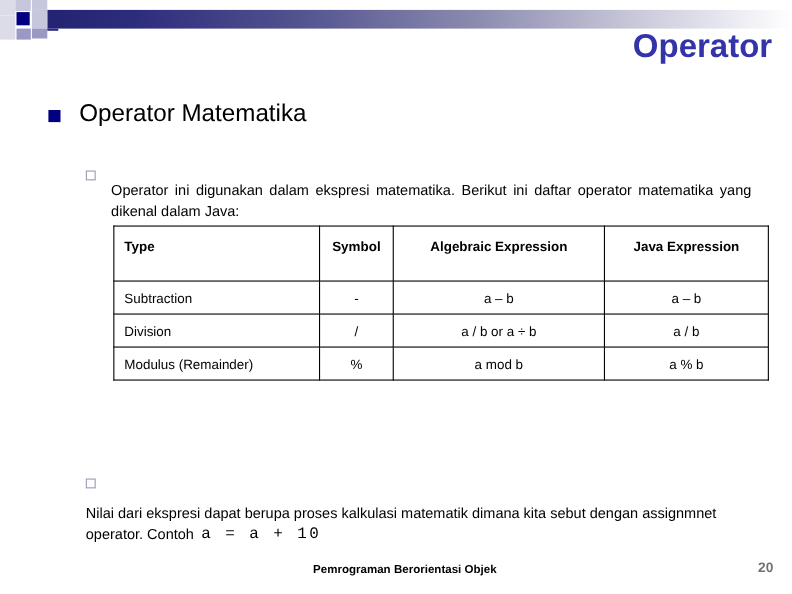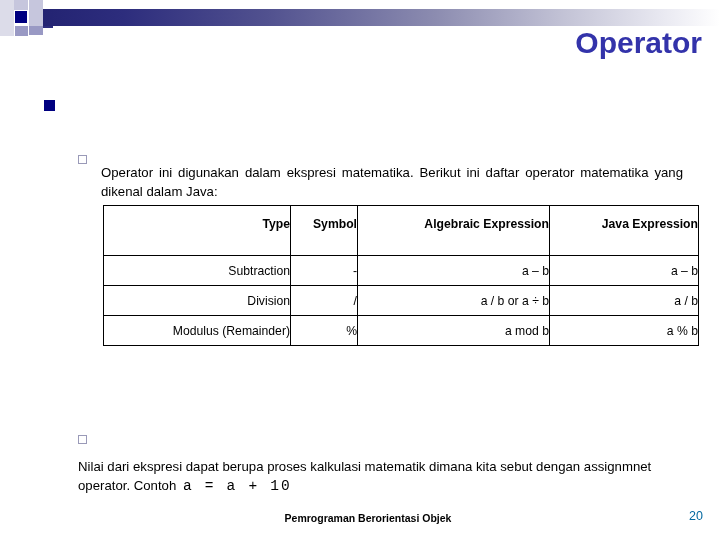--- a/index.html
+++ b/index.html
@@ -127,21 +127,20 @@
     border-collapse: collapse;
     table-layout: fixed;
   }
   #operator-table td, #operator-table th {
     border: 1.4px solid #000000;
     font-size: 12.2px;
     color: #000000;
     padding: 0;
     vertical-align: middle;
     font-weight: normal;
-    text-align: right;
   }
   #operator-table thead th {
     height: 50px;
     font-weight: bold;
     vertical-align: top;
     padding-top: 11px;
     box-sizing: border-box;
   }
   #operator-table tbody td {
     height: 29px;
@@ -165,22 +164,22 @@
     text-align: center;
     font-size: 10.5px;
     color: #000000;
     font-weight: bold;
   }
   #page-number {
     position: absolute;
     right: 17px;
     top: 509px;
     font-size: 12.5px;
-    font-weight: normal;
-    color: #0369a1;
+    font-weight: bold;
+    color: #737373;
   }
 </style>
 </head>
 <body>
 
 <div id="header-band">
   <div class="grad-bar"></div>
 
   <div class="sq sq-pale" style="left:0px;  top:0px;  width:14px; height:14px;"></div>
   <div class="sq sq-light" style="left:14px; top:0px;  width:14px; height:10px;"></div>
@@ -191,20 +190,21 @@
   <div class="sq sq-mid" style="left:29px; top:26px; width:14px; height:9px;"></div>
   <div class="sq sq-mid" style="left:15px; top:26px; width:13px; height:10px;"></div>
   <div class="sq sq-pale" style="left:0px;  top:30px; width:14px; height:6px;"></div>
   <div class="sq sq-dark2" style="left:43px; top:26px; width:10px; height:2px;"></div>
 </div>
 
 <div id="slide-title">Operator</div>
 
 <div id="heading-row">
   <span id="heading-bullet"></span>
+  <span id="heading-text">Operator Matematika</span>
 </div>
 
 <div class="para-row" id="para-1">
   <span class="para-bullet"></span>
   <span class="para-text">Operator ini digunakan dalam ekspresi matematika. Berikut ini daftar operator matematika yang dikenal dalam Java:</span>
 </div>
 
 <table id="operator-table">
   <thead>
     <tr>

